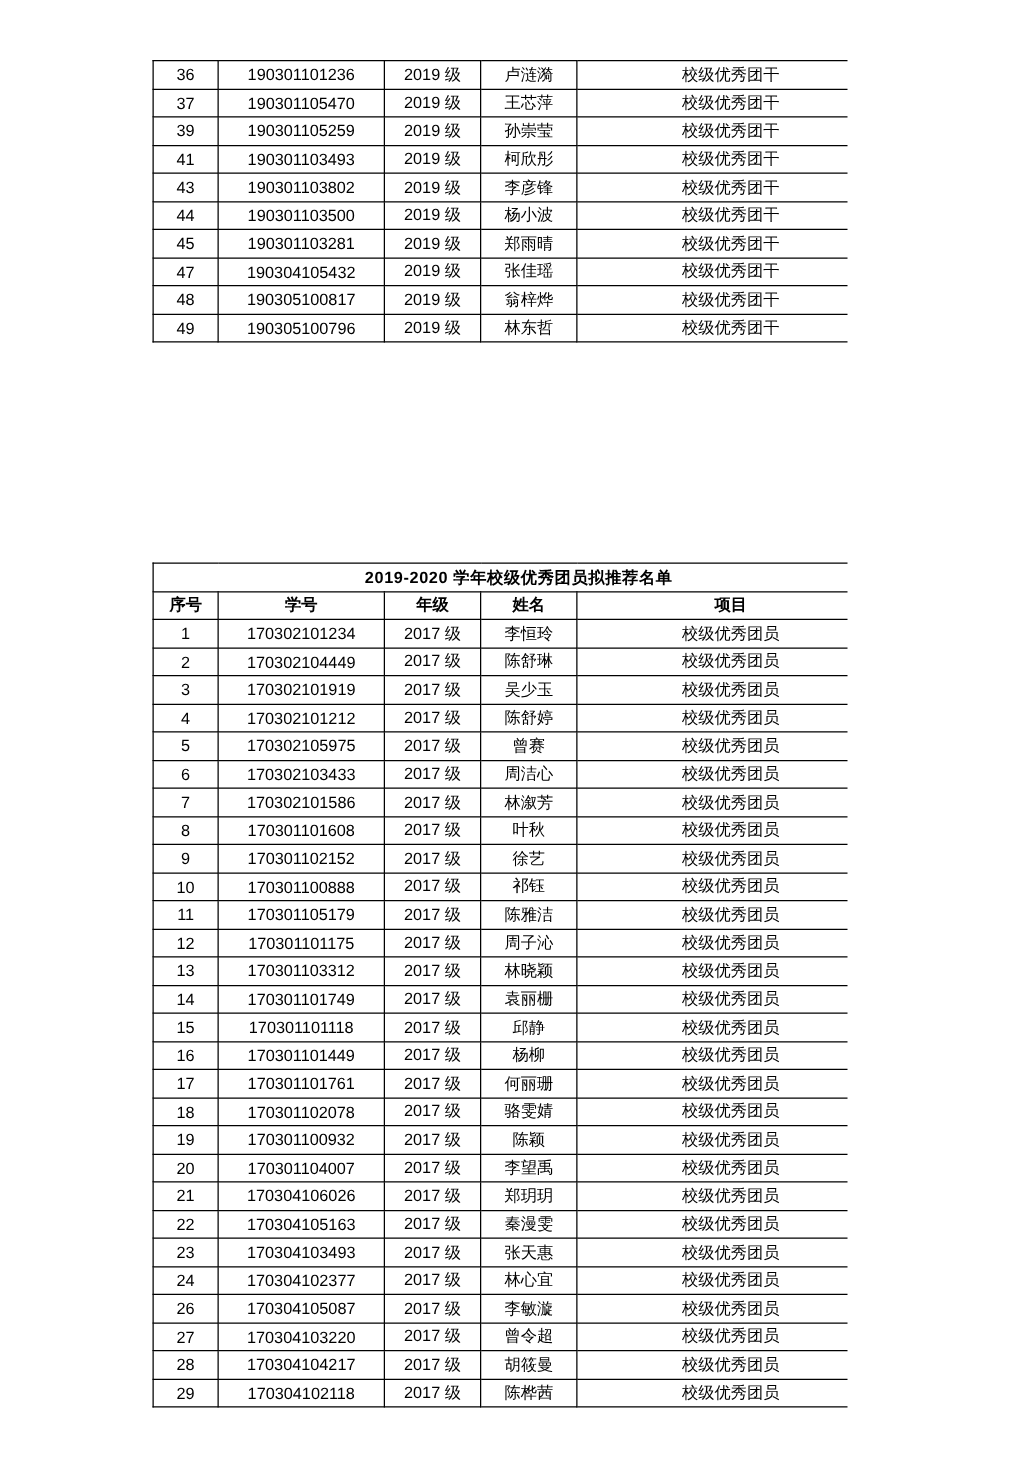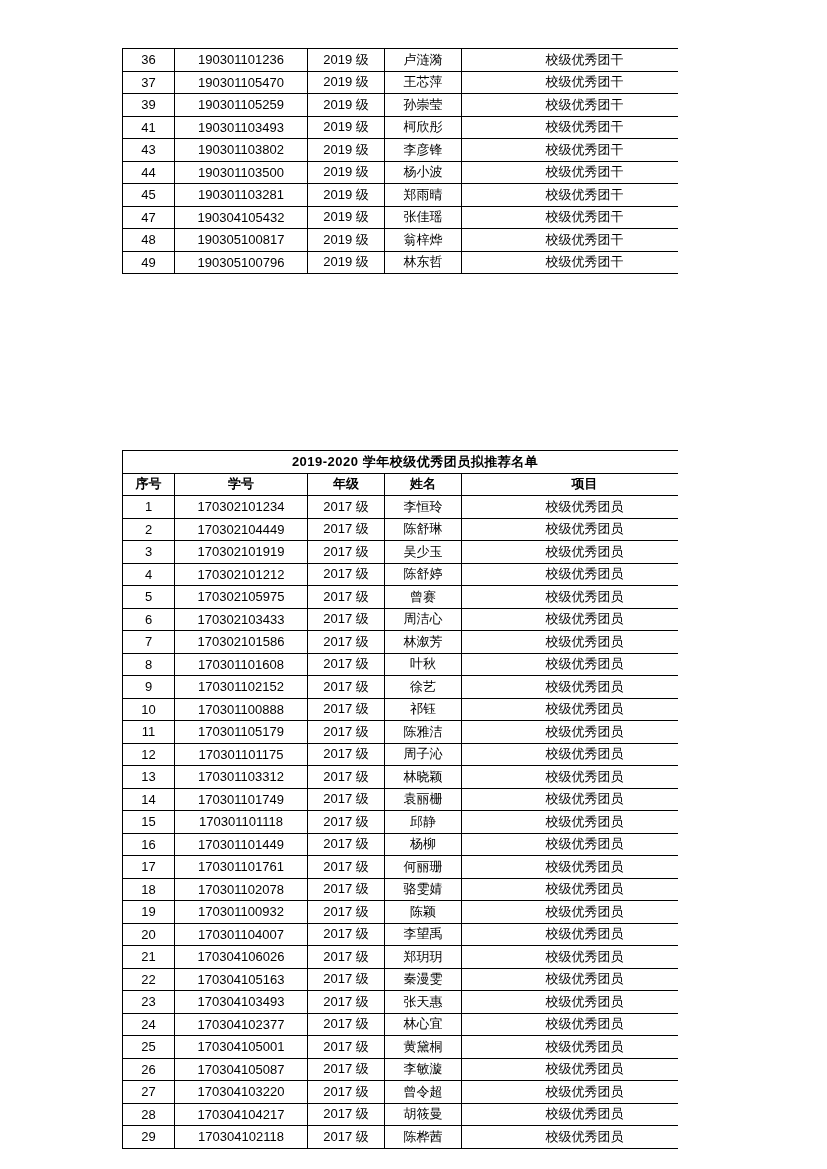--- a/index.html
+++ b/index.html
@@ -313,27 +313,20 @@
           <td>校级优秀团员</td>
         </tr>
         <tr>
           <td>24</td>
           <td>170304102377</td>
           <td>2017 级</td>
           <td>林心宜</td>
           <td>校级优秀团员</td>
         </tr>
         <tr>
-          <td>25</td>
-          <td>170304105001</td>
-          <td>2017 级</td>
-          <td>黄黛桐</td>
-          <td>校级优秀团员</td>
-        </tr>
-        <tr>
           <td>26</td>
           <td>170304105087</td>
           <td>2017 级</td>
           <td>李敏漩</td>
           <td>校级优秀团员</td>
         </tr>
         <tr>
           <td>27</td>
           <td>170304103220</td>
           <td>2017 级</td>

